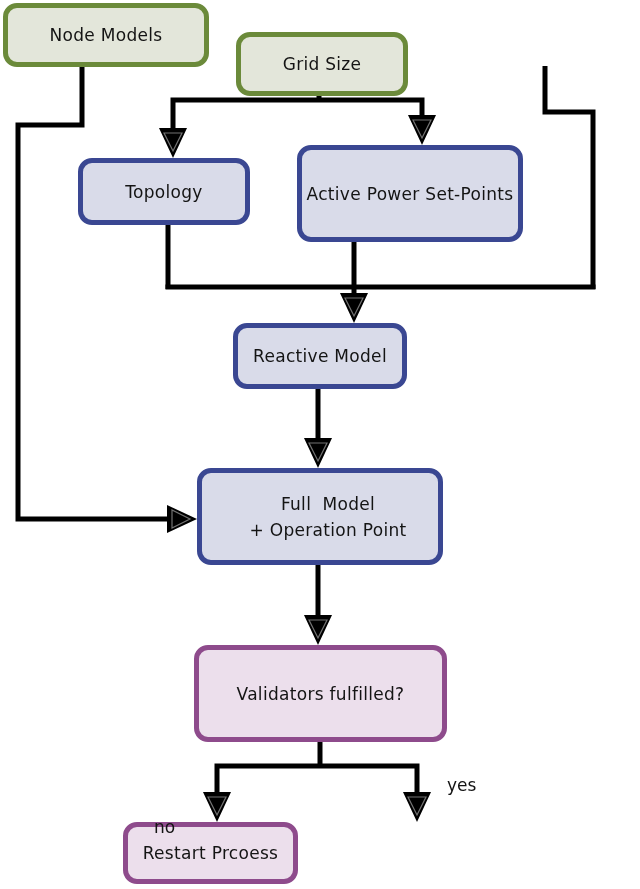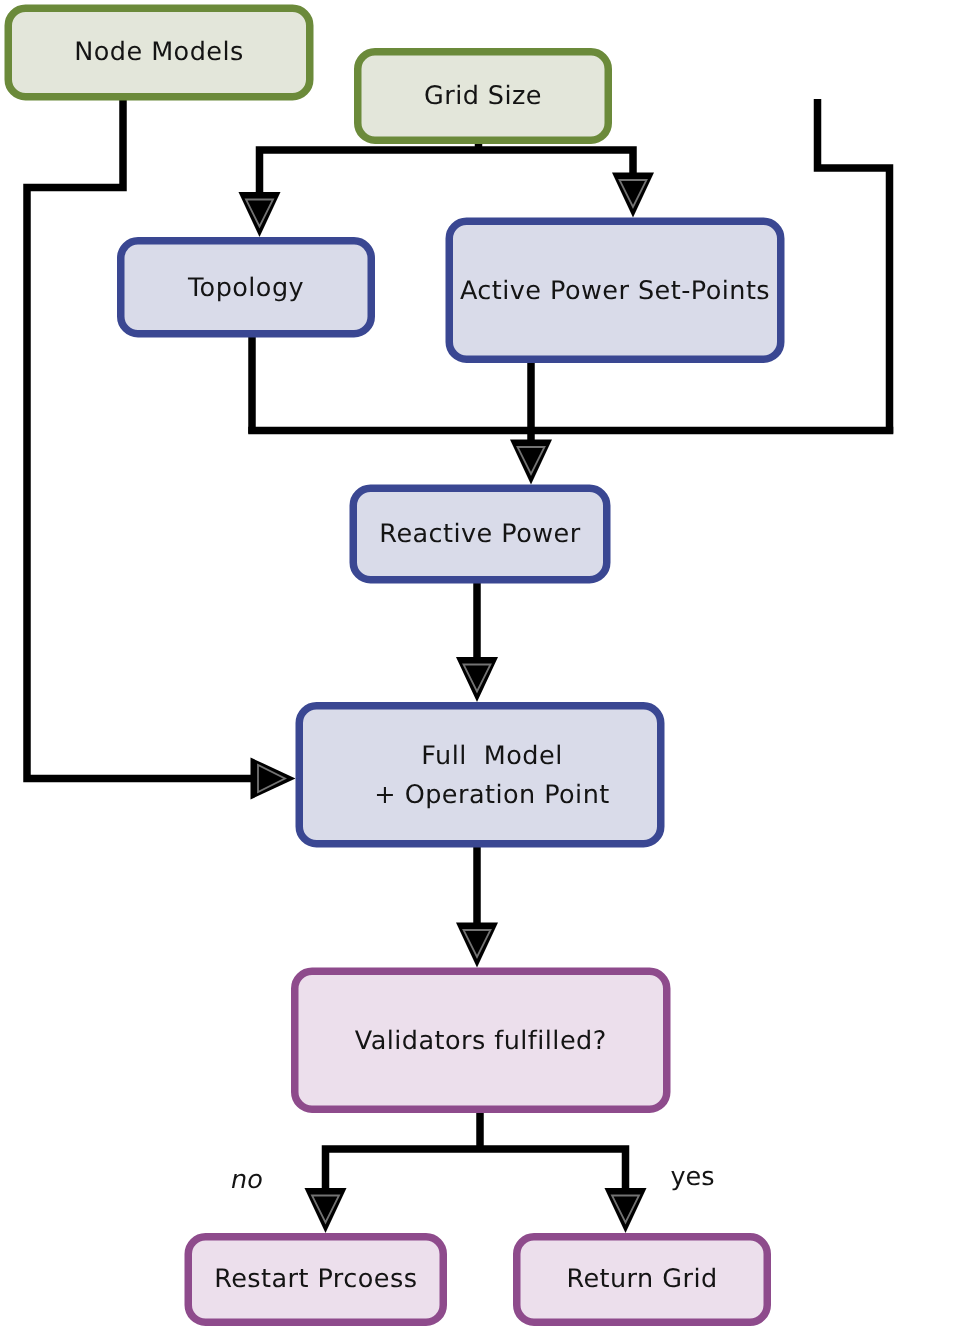--- a/index.html
+++ b/index.html
@@ -97,36 +97,33 @@
 
   <div class="box process" style="left:78px; top:158px; width:172px; height:67px;">
     <span>Topology</span>
   </div>
 
   <div class="box process" style="left:297px; top:145px; width:226px; height:97px;">
     <span>Active Power Set-Points</span>
   </div>
 
   <div class="box process" style="left:233px; top:323px; width:174px; height:66px;">
-    <span>Reactive Power</span>
+    <span>Reactive Model</span>
   </div>
 
   <div class="box process" style="left:197px; top:468px; width:246px; height:97px;padding-left:16px;">
     <span>Full  Model</span>
     <span>+ Operation Point</span>
   </div>
 
   <div class="box decision" style="left:194px; top:645px; width:253px; height:97px;">
     <span>Validators fulfilled?</span>
   </div>
 
   <div class="box decision" style="left:123px; top:822px; width:175px; height:62px;">
     <span>Restart Prcoess</span>
   </div>
 
-  <div class="box decision" style="left:342px; top:822px; width:172px; height:62px;">
-    <span>Return Grid</span>
-  </div>
 
-  <div class="edge-label" style="left:154px; top:777px;font-style:italic;">no</div>
+  <div class="edge-label" style="left:154px; top:817px;">no</div>
   <div class="edge-label" style="left:447px; top:775px;">yes</div>
 
 </div>
 
 </body></html>

